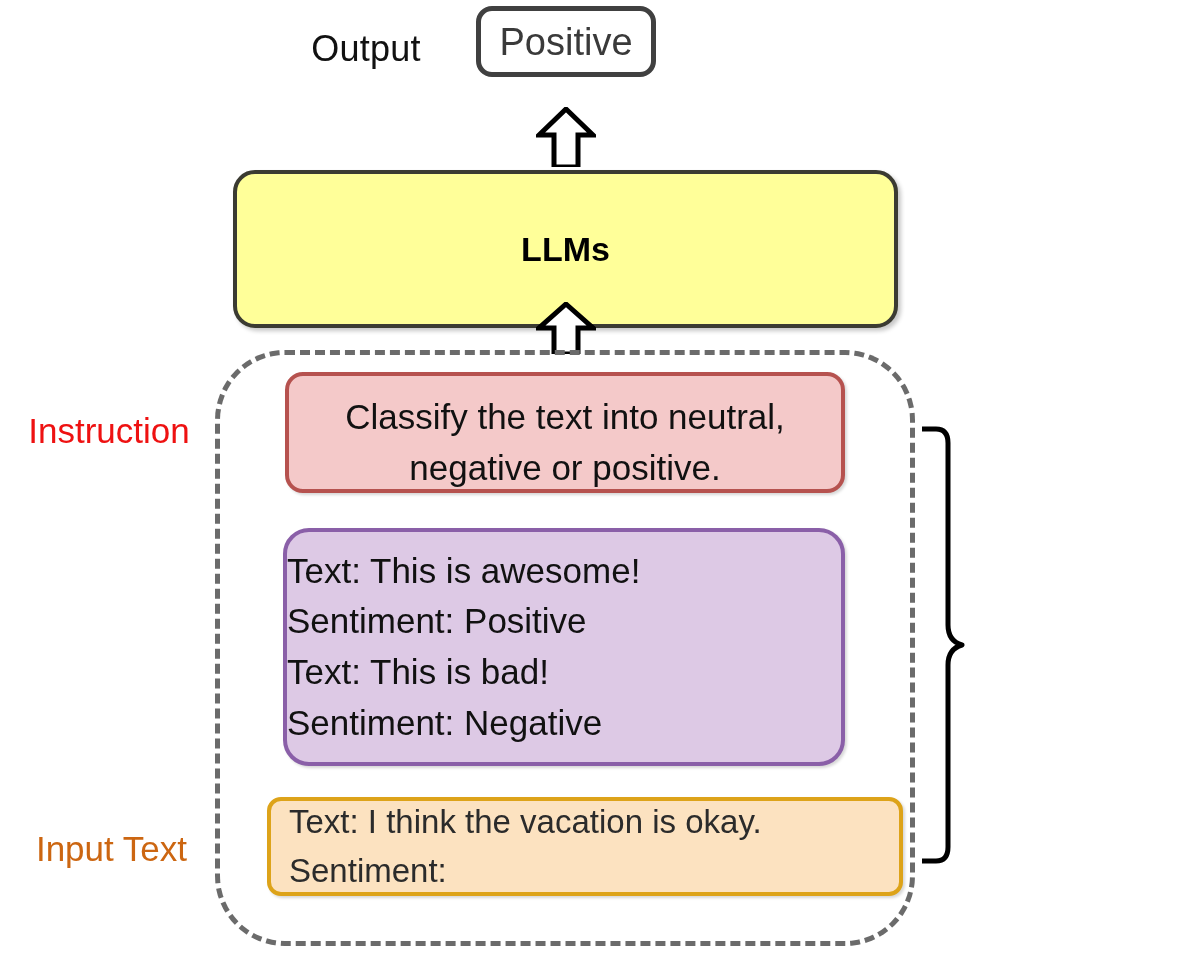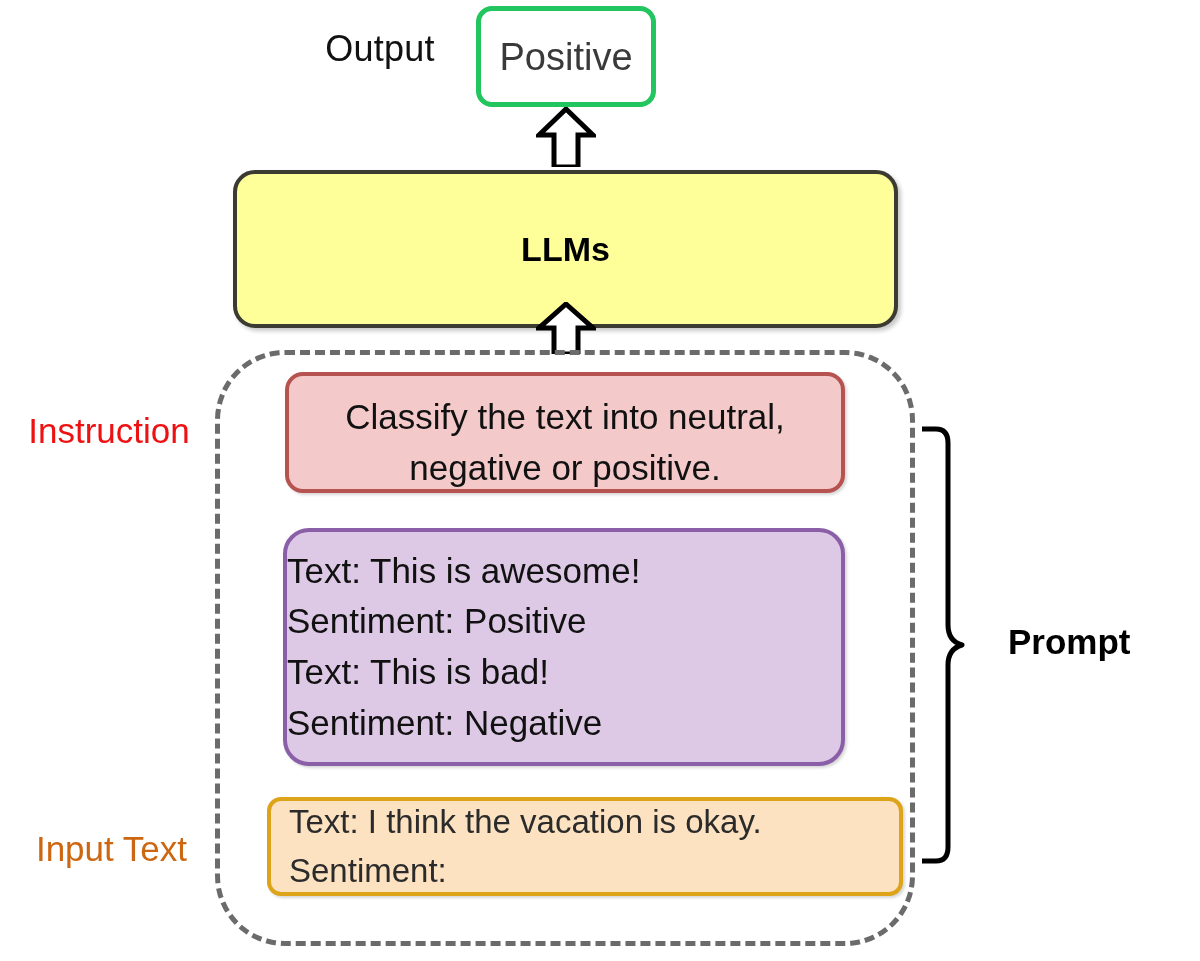--- a/index.html
+++ b/index.html
@@ -17,38 +17,38 @@
   }
 
   .stage {
     position: absolute;
     inset: 0;
   }
 
   
   #output-label {
     position: absolute;
-    left: 280px;
+    left: 266px;
     top: 28px;
     width: 200px;
     text-align: center;
     font-size: 36px;
     color: #111111;
     letter-spacing: 0.2px;
   }
 
   #output-box {
     position: absolute;
     left: 476px;
     top: 6px;
     width: 180px;
-    height: 101px;
+    height: 71px;
     box-sizing: border-box;
     background: #ffffff;
-    border: 5px solid #22c55e;
+    border: 5px solid #404040;
     border-radius: 16px;
     display: flex;
     align-items: center;
     justify-content: center;
   }
   #output-box .txt {
     font-size: 38px;
     color: #3a3a3a;
     line-height: 1;
   }
@@ -258,15 +258,14 @@
   <div id="input-text-box" class="part-box">
     <span class="txt">Text: I think the vacation is okay.
 Sentiment:</span>
   </div>
   <div id="label-input-text" class="side-label">Input Text</div>
 
   <svg id="prompt-brace" viewBox="0 0 46 440" preserveAspectRatio="none">
     <path d="M 2,4 L 16,4 Q 28,4 28,18 L 28,200 Q 28,216 42,220 Q 28,224 28,240 L 28,422 Q 28,436 16,436 L 2,436" fill="none" stroke="#000000" stroke-width="5" stroke-linecap="butt" stroke-linejoin="round"></path>
   </svg>
 
-  <div id="label-prompt">Prompt</div>
 
 </div>
 
 </body></html>

